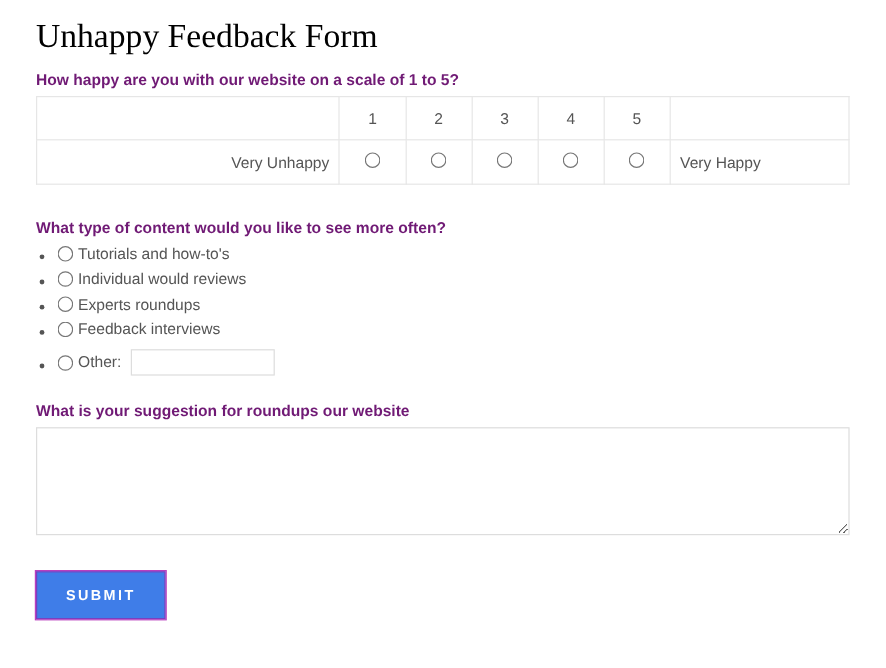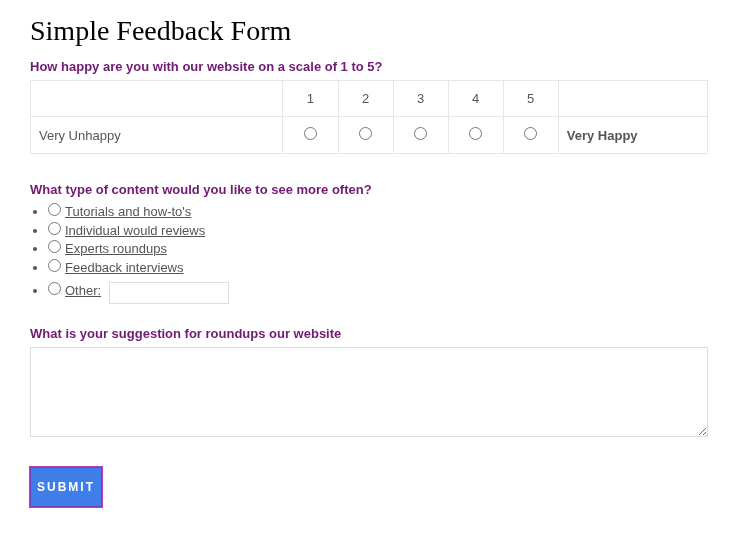--- a/index.html
+++ b/index.html
@@ -34,27 +34,26 @@
     }
     .scale-table td, .scale-table th {
       border: 1px solid #e6e6e6;
       padding: 10px 8px;
       text-align: center;
       font-size: 13px;
       font-weight: normal;
       color: #555;
     }
     .scale-table .left-cell {
-      text-align: left;
+      text-align: right;
       width: 220px;
     }
     .scale-table .right-cell {
       text-align: left;
       width: 130px;
-      font-weight: bold;
     }
     .scale-table .num-cell { width: 48px; }
     input[type="radio"] {
       width: 13px;
       height: 13px;
     }
     .content-list {
       list-style: disc;
       padding-left: 18px;
       font-family: Arial, Helvetica, sans-serif;
@@ -62,22 +61,22 @@
       color: #555;
       margin-bottom: 22px;
     }
     .content-list li {
       margin: 1px 0;
       line-height: 1.35;
     }
     .content-list li.other-li { margin-top: 6px; }
     .content-list label {
       display: inline-flex;
+      align-items: center;
       gap: 4px;
-      text-decoration: underline;
     }
     .other-input {
       border: 1px solid #ddd;
       height: 22px;
       width: 120px;
       margin-left: 4px;
       padding: 2px 4px;
       font-size: 12px;
     }
     .suggestion-area {
@@ -93,30 +92,30 @@
     }
     .submit-btn {
       background: #3f7de8;
       color: #fff;
       border: 1px solid #7a3fbf;
       outline: 1px solid #b93fbf;
       font-family: Arial, Helvetica, sans-serif;
       font-size: 12px;
       font-weight: bold;
       letter-spacing: 2px;
-      padding: 12px 6px;
+      padding: 12px 24px;
       cursor: pointer;
     }
   </style>
 </head>
 <body>
 
 
 
-<h1>Simple Feedback Form</h1>
+<h1>Unhappy Feedback Form</h1>
 
 <label class="question-label">How happy are you with our website on a scale of 1 to 5?</label>
 <table class="scale-table">
   <tbody>
       <tr>
     <td class="left-cell"></td>
     <td class="num-cell">1</td>
     <td class="num-cell">2</td>
     <td class="num-cell">3</td>
     <td class="num-cell">4</td>

